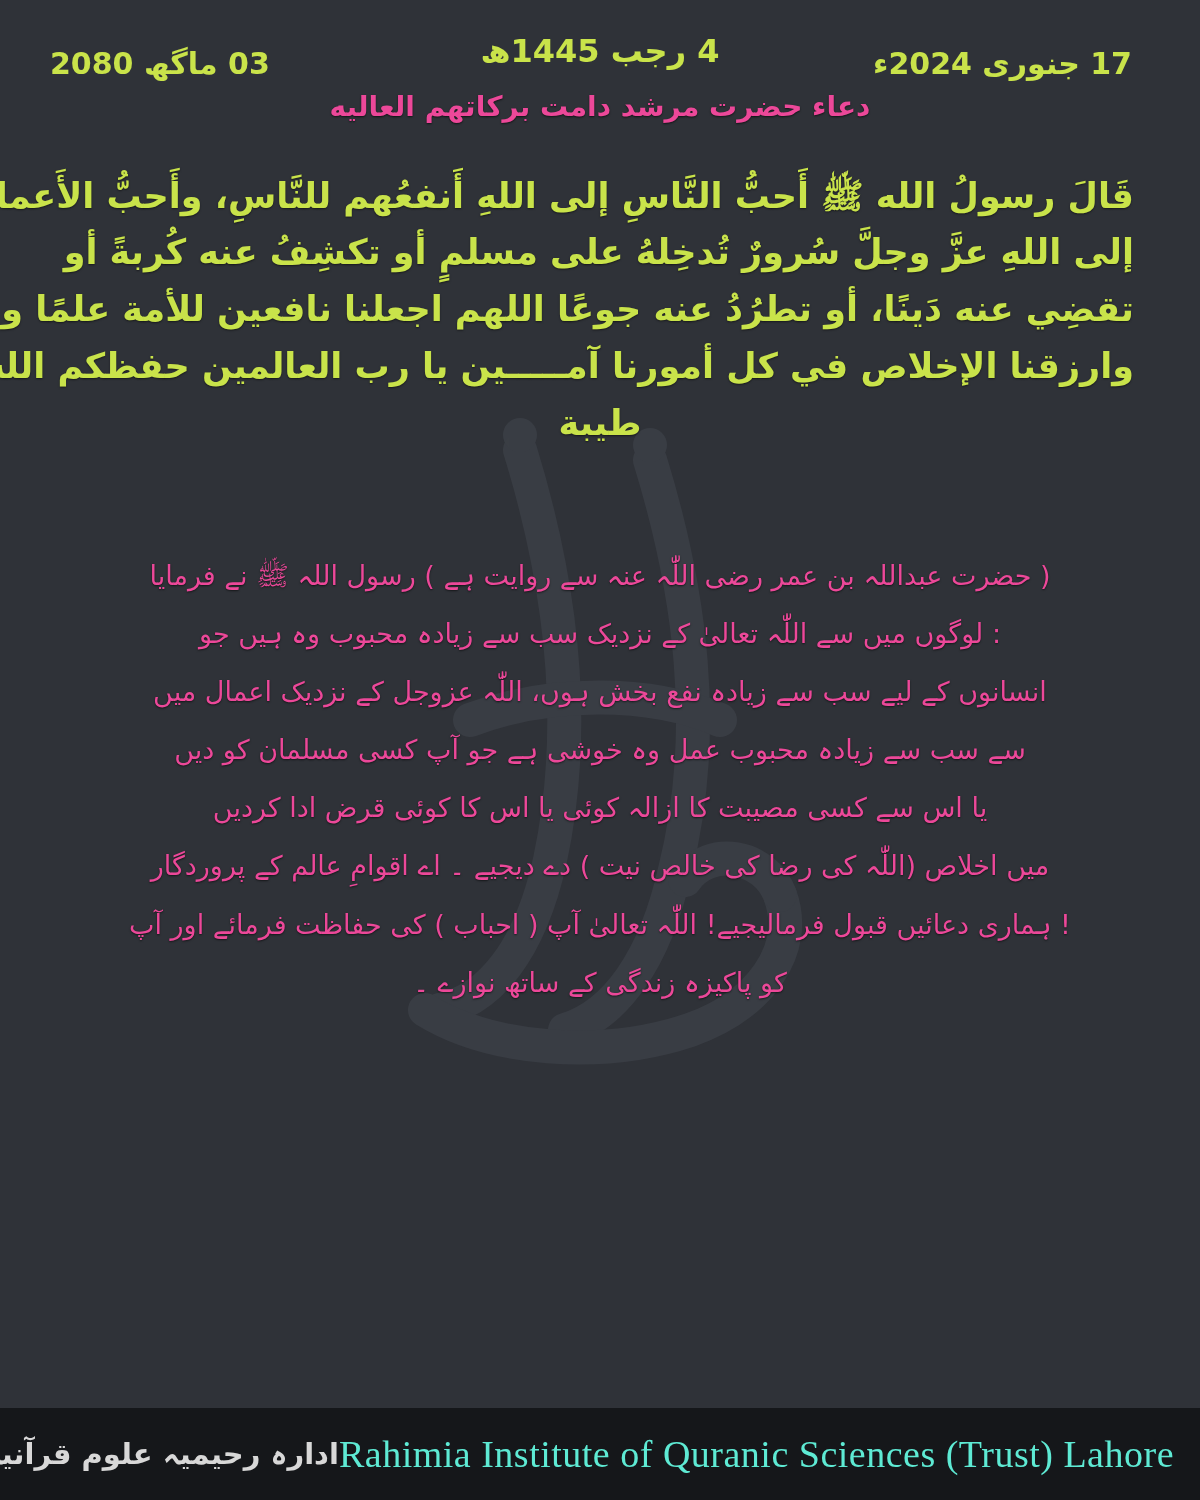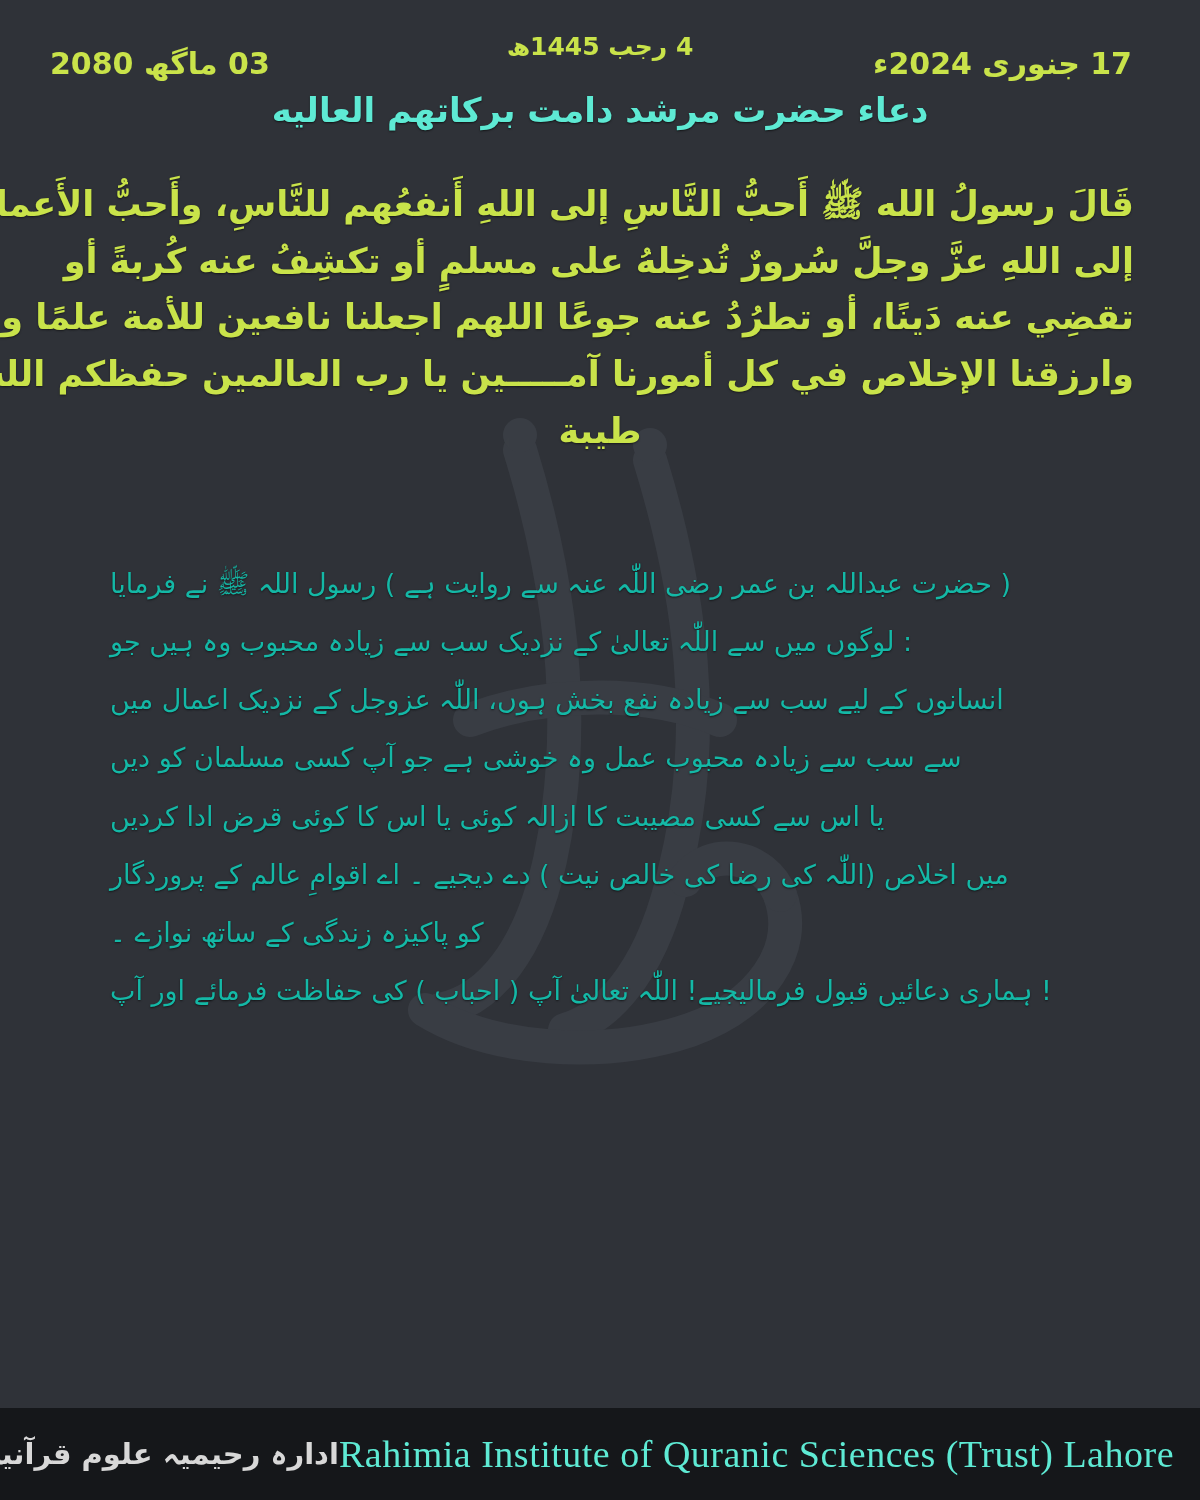--- a/index.html
+++ b/index.html
@@ -57,32 +57,32 @@
     white-space: nowrap;
   }
   .date-gregorian {
     right: 28px;
     top: 22px;
   }
   .date-hijri {
     left: 50%;
     transform: translateX(-50%);
     top: 8px;
-    font-size: 25px;
+    font-size: 32px;
   }
   .date-bikrami {
     left: 10px;
     top: 22px;
   }
 
   
   .headline {
     text-align: center;
-    color: #5eead4;
-    font-size: 34px;
+    color: #ec4899;
+    font-size: 28px;
     font-weight: bold;
     line-height: 1.35;
     margin-top: -6px;
     text-shadow: 0 1px 2px rgba(0,0,0,.6);
   }
 
   
   .arabic-block {
     margin: 42px 26px 0 26px;
     color: #c9e34a;
@@ -97,24 +97,24 @@
     display: block;
     white-space: nowrap;
   }
   .arabic-block .line.tail {
     white-space: normal;
   }
 
   
   .urdu-block {
     margin: 96px 70px 0 70px;
-    color: #14b8a6;
+    color: #ec4899;
     font-size: 27px;
     line-height: 2.15;
-    text-align: left;
+    text-align: center;
     direction: rtl;
     font-weight: normal;
     text-shadow: 0 1px 2px rgba(0,0,0,.55);
   }
   .urdu-block .line {
     display: block;
     white-space: nowrap;
   }
 
   
@@ -190,22 +190,22 @@
     <span class="line tail">طيبة</span>
   </div>
 
   <div class="urdu-block">
     <span class="line">( حضرت عبداللہ بن عمر رضی اللّٰہ عنہ سے روایت ہے ) رسول اللہ ﷺ نے فرمایا</span>
     <span class="line">: لوگوں میں سے اللّٰہ تعالیٰ کے نزدیک سب سے زیادہ محبوب وہ ہیں جو</span>
     <span class="line">انسانوں کے لیے سب سے زیادہ نفع بخش ہوں، اللّٰہ عزوجل کے نزدیک اعمال میں</span>
     <span class="line">سے سب سے زیادہ محبوب عمل وہ خوشی ہے جو آپ کسی مسلمان کو دیں</span>
     <span class="line">یا اس سے کسی مصیبت کا ازالہ کوئی یا اس کا کوئی قرض ادا کردیں</span>
     <span class="line">میں اخلاص (اللّٰہ کی رضا کی خالص نیت ) دے دیجیے ۔ اے اقوامِ عالم کے پروردگار</span>
+    <span class="line">! ہماری دعائیں قبول فرمالیجیے! اللّٰہ تعالیٰ آپ ( احباب ) کی حفاظت فرمائے اور آپ</span>
     <span class="line">کو پاکیزہ زندگی کے ساتھ نوازے ۔</span>
-    <span class="line">! ہماری دعائیں قبول فرمالیجیے! اللّٰہ تعالیٰ آپ ( احباب ) کی حفاظت فرمائے اور آپ</span>
   </div>
 
 </div>
 
 <div class="footer">
   <div class="footer-name">Rahimia Institute of Quranic Sciences (Trust) Lahore</div>
   <div class="footer-logo">
     <span class="footer-logo-text">ادارہ رحیمیہ علوم قرآنیہ لاہور</span>
   </div>
 </div>

